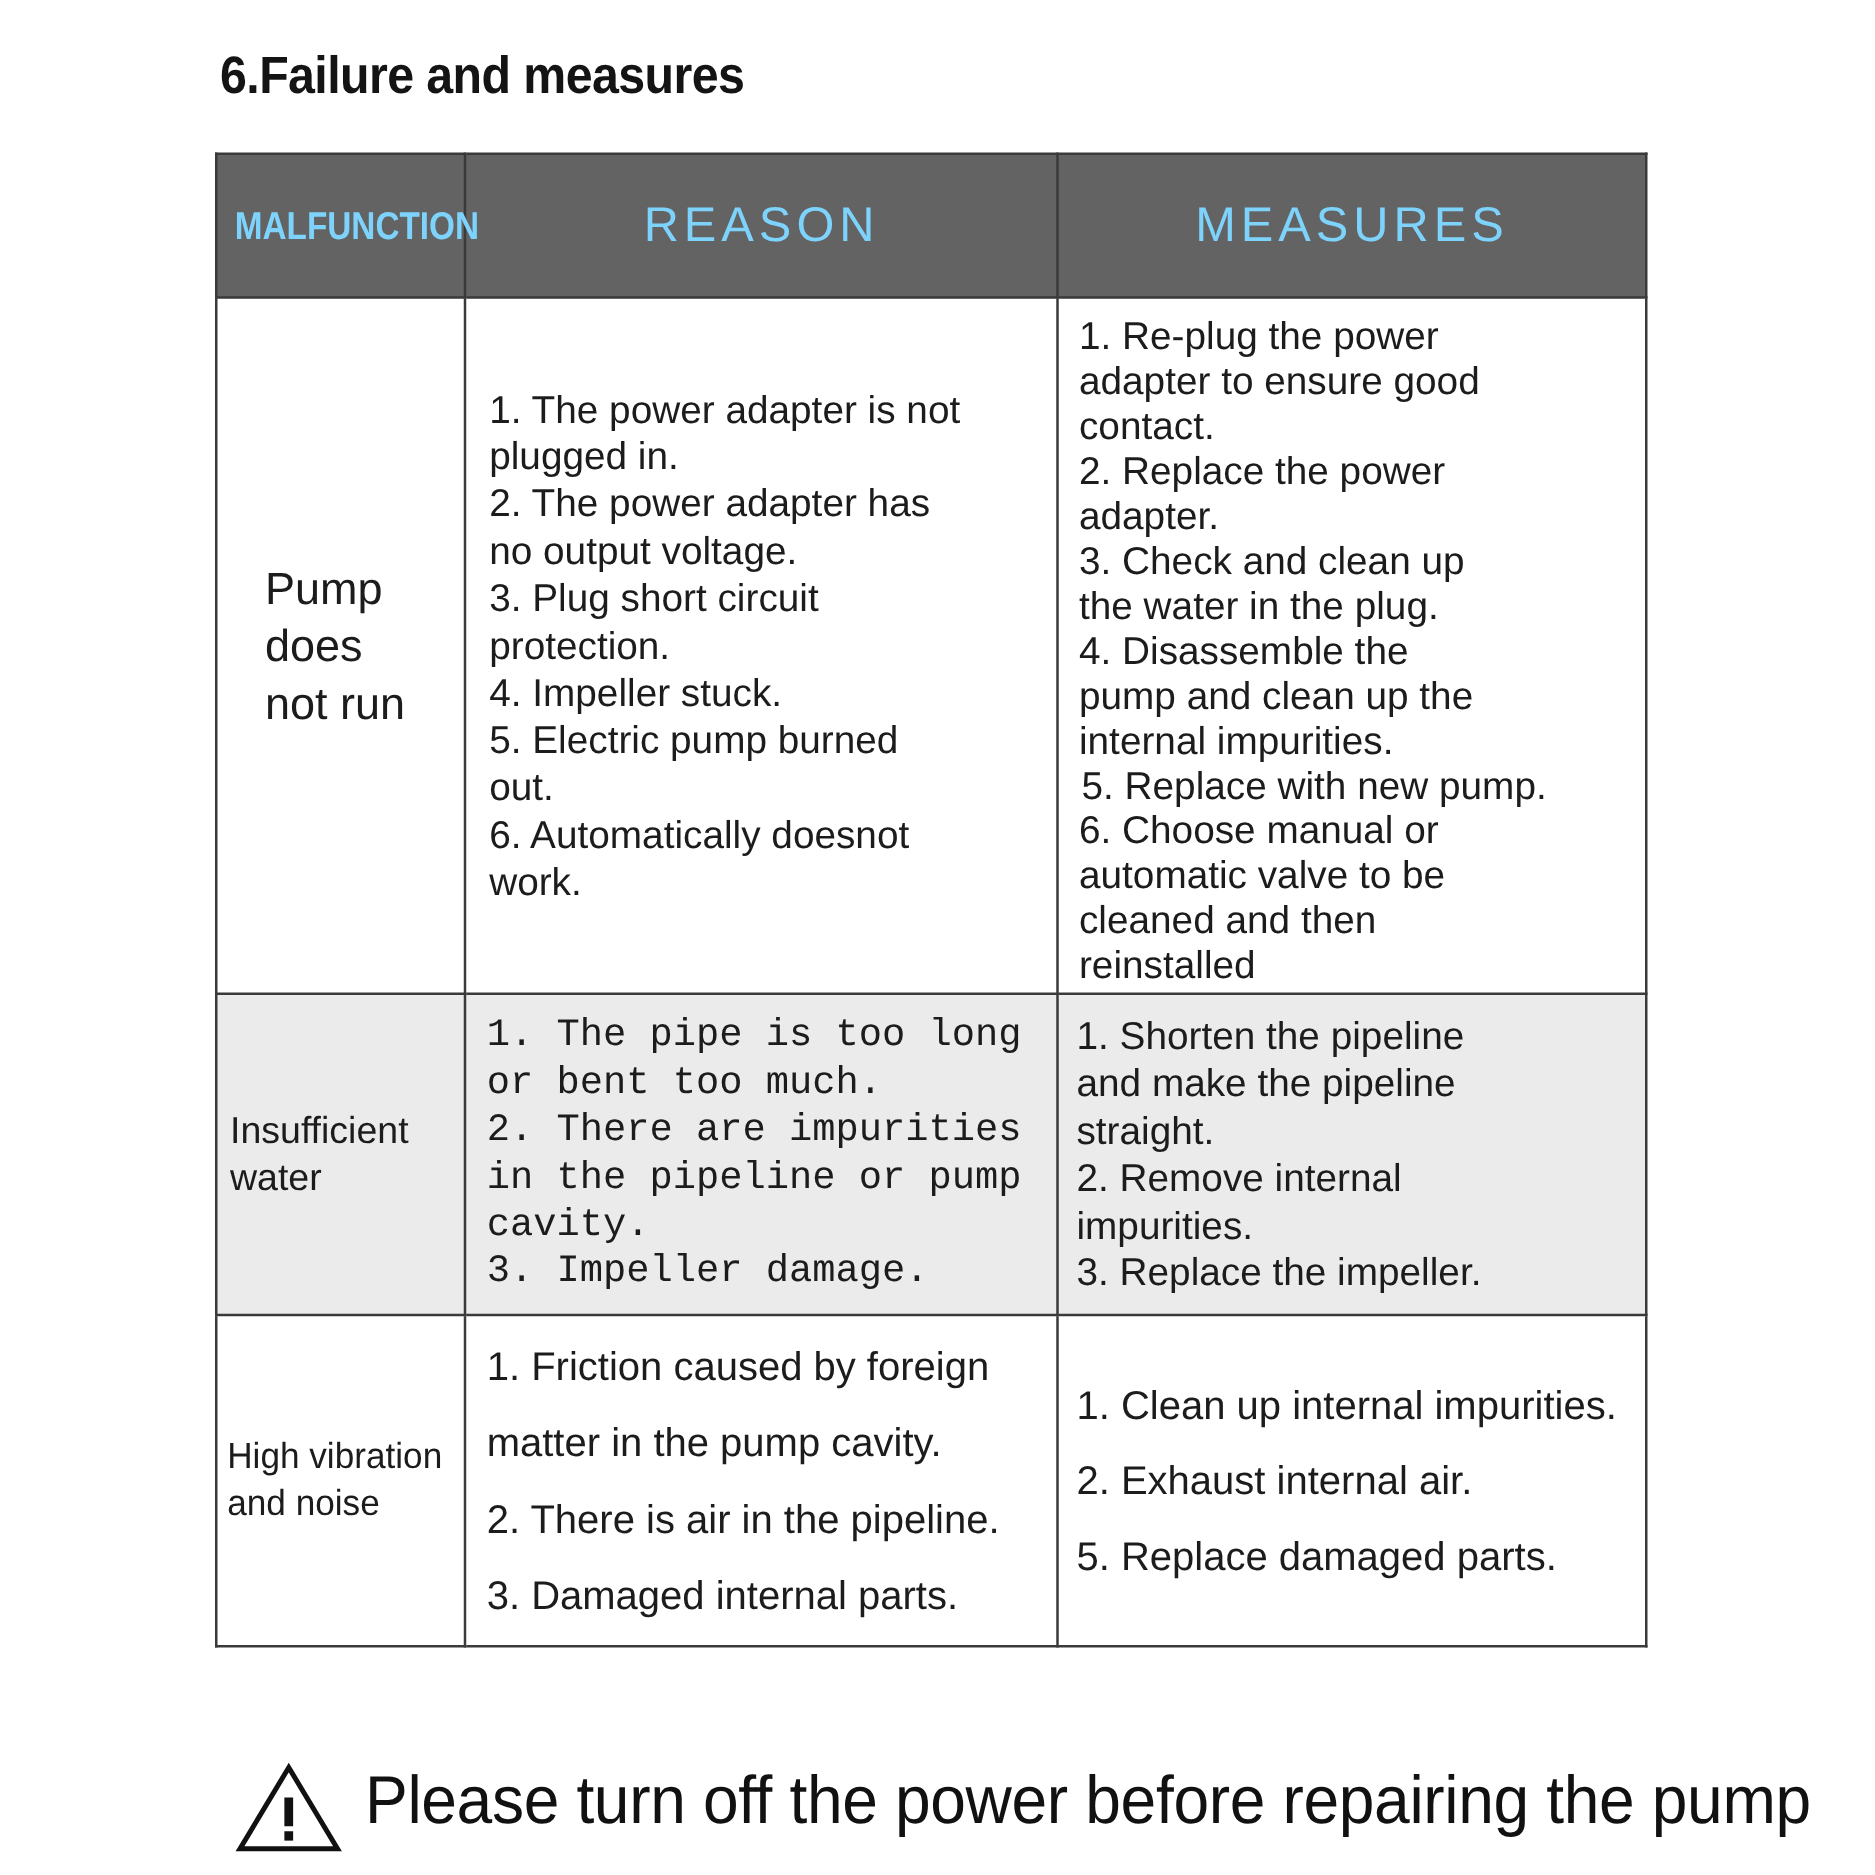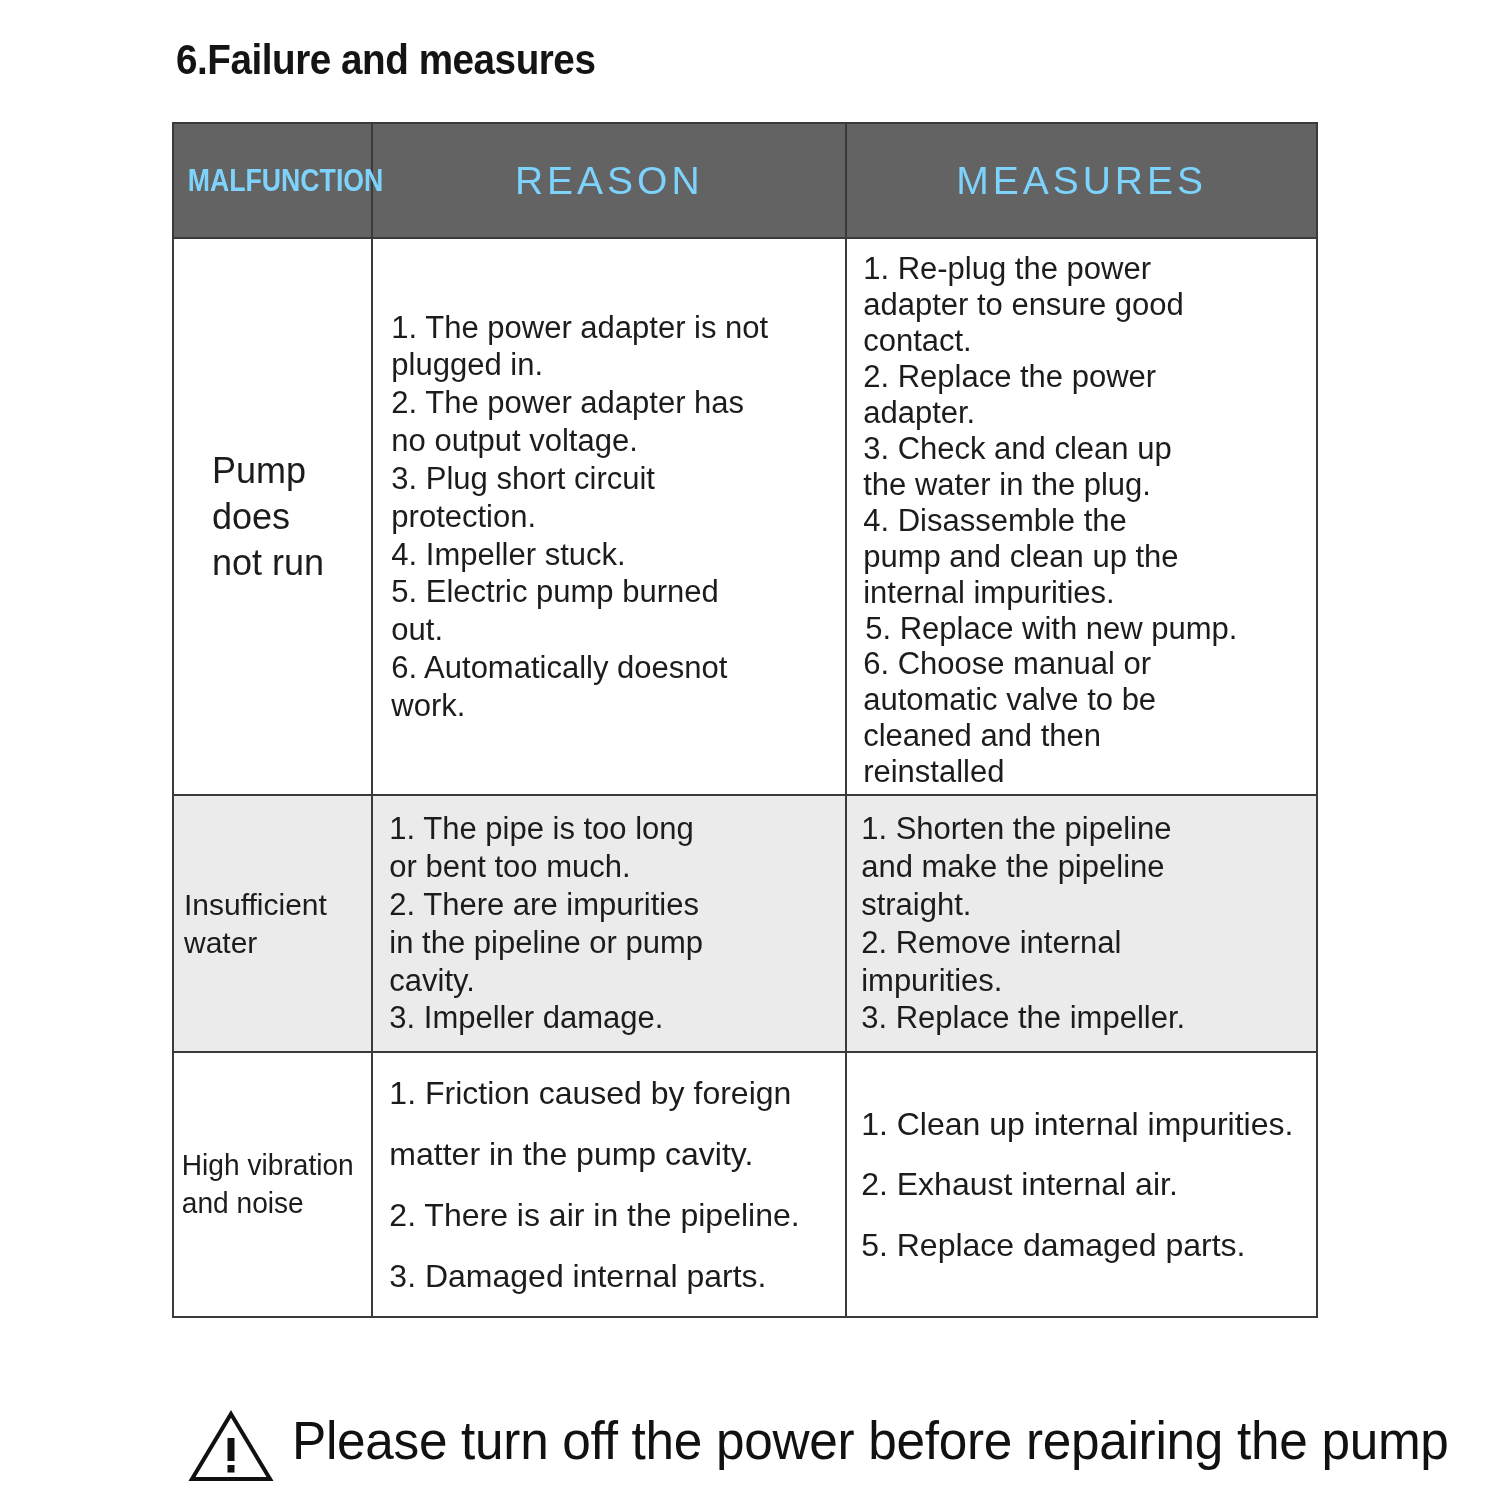--- a/index.html
+++ b/index.html
@@ -109,21 +109,21 @@
     margin: 0;
     padding: 0;
   }
 
   
   .r1 li { padding-left: 2px; }
   .r1-reason { padding: 14px 6px 14px 16px; }
   .r1-measures li { line-height: 1.16; }
   .r1-measures { padding: 12px 2px 4px 14px; white-space: nowrap; }
 
-  .r2-reason  { padding: 14px 6px 14px 16px; }
+  .r2-reason  { padding: 14px 6px 14px 16px; font-family: Liberation Mono, monospace; }
   .r2-measures{ padding: 14px 6px 14px 14px; }
 
   
   .r3 li {
     font-family: "Liberation Sans Narrow", "Liberation Sans", sans-serif;
     font-size: 32px;
     line-height: 1.9;
   }
   .r3-reason  { padding: 10px 4px 10px 16px; }
   .r3-measures{ padding: 10px 2px 10px 14px; }

